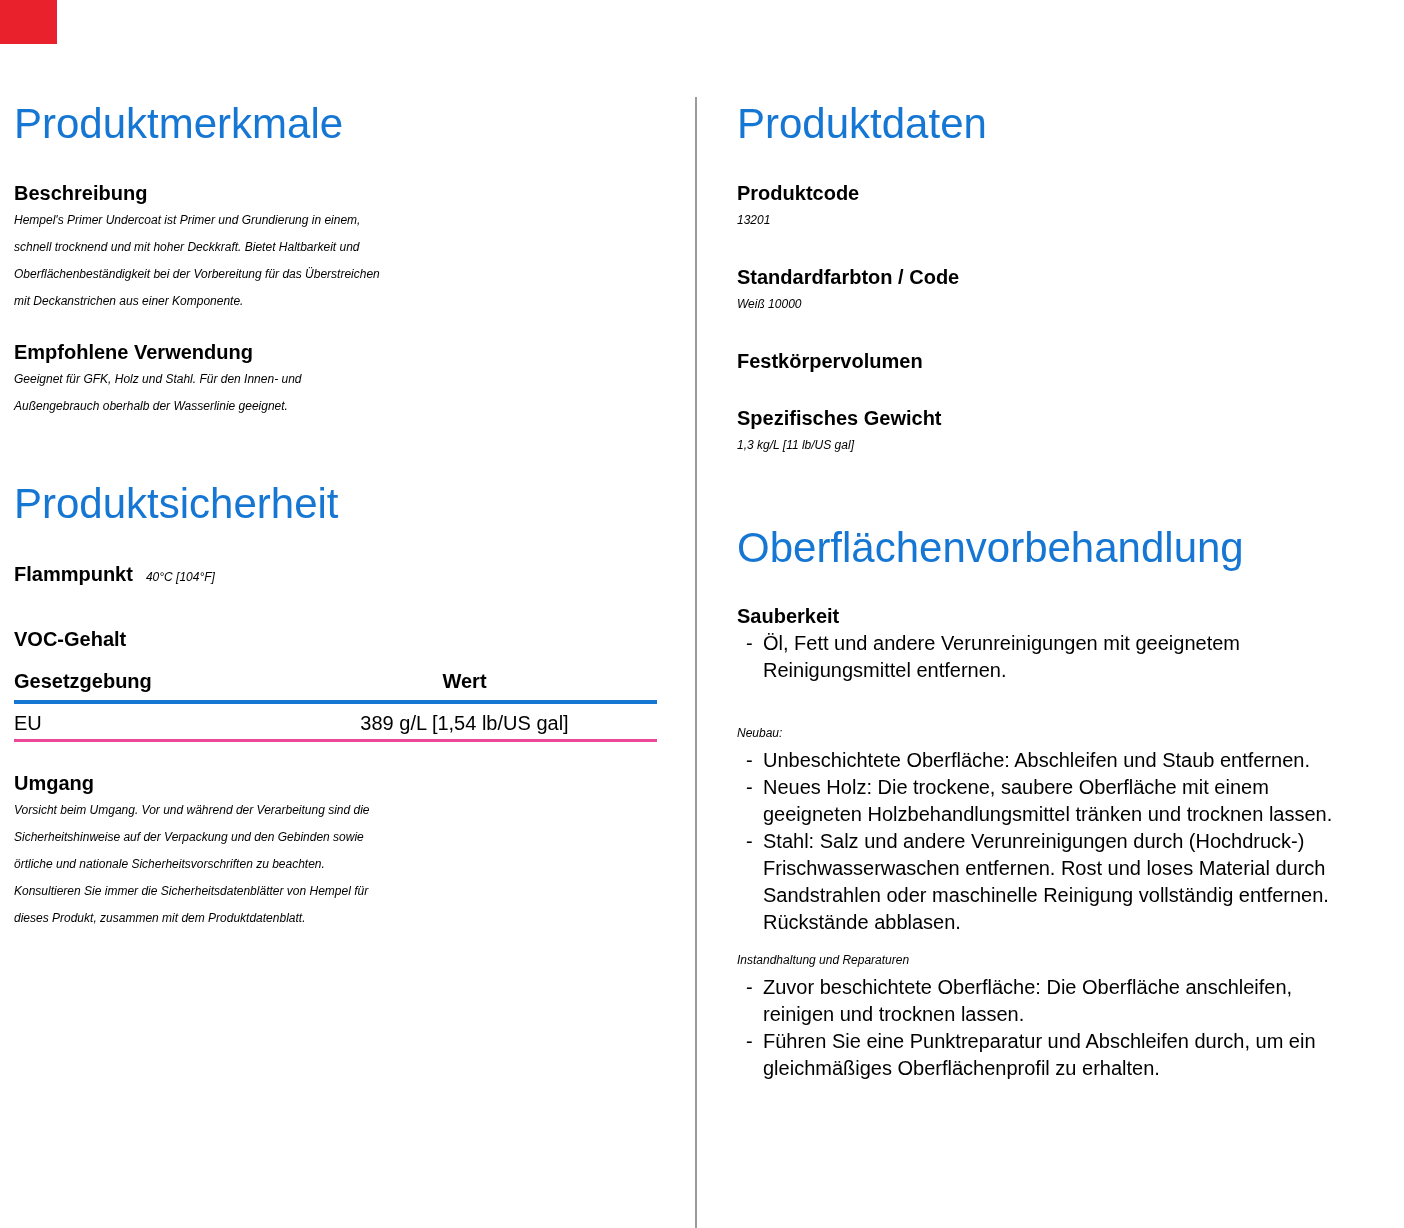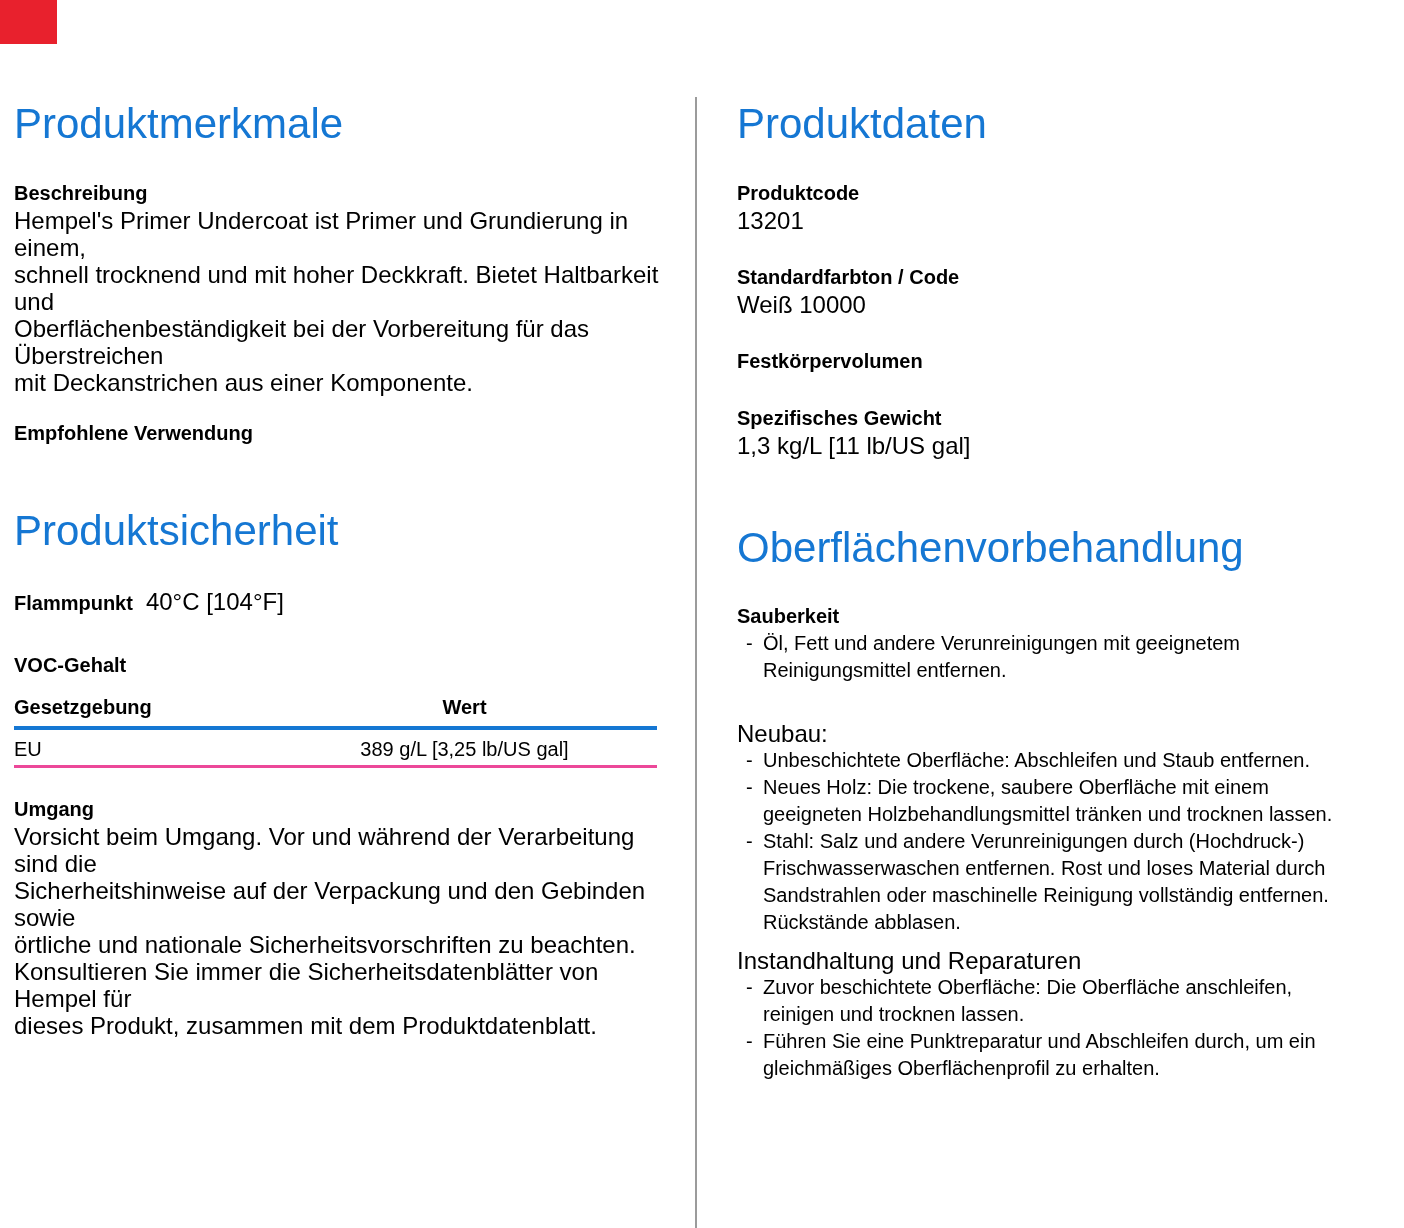--- a/index.html
+++ b/index.html
@@ -38,24 +38,25 @@
     color: #1577d3;
     letter-spacing: 0;
   }
 
   .label {
     font-size: 20px;
     font-weight: 700;
     line-height: 27px;
   }
   .para, .value, .plain {
-    font-size: 24px;
+    font-size: 12px;
     font-weight: 400;
     line-height: 27px;
     white-space: pre-line;
+    font-style: italic;
   }
 
   .inline-field { display: flex; align-items: baseline; }
   .inline-field .value { margin-left: 13px; white-space: nowrap; }
 
   .voc-table {
     display: grid;
     grid-template-columns: 258px 1fr;
     width: 643px;
   }
@@ -108,36 +109,38 @@
     <div class="block" style="margin-top:32px">
       <div class="label">Beschreibung</div>
       <div class="para">Hempel's Primer Undercoat ist Primer und Grundierung in einem,
 schnell trocknend und mit hoher Deckkraft. Bietet Haltbarkeit und
 Oberflächenbeständigkeit bei der Vorbereitung für das Überstreichen
 mit Deckanstrichen aus einer Komponente.</div>
     </div>
 
     <div class="block" style="margin-top:24px">
       <div class="label">Empfohlene Verwendung</div>
+      <div class="para">Geeignet für GFK, Holz und Stahl. Für den Innen- und
+Außengebrauch oberhalb der Wasserlinie geeignet.</div>
     </div>
 
     <h1 class="section-heading" style="margin-top:60px">Produktsicherheit</h1>
 
     <div class="inline-field" style="margin-top:33px">
       <span class="label">Flammpunkt</span>
       <span class="value">40°C [104°F]</span>
     </div>
 
     <div class="label" style="margin-top:35px">VOC-Gehalt</div>
 
     <div class="voc-table" style="margin-top:15px">
       <div class="th">Gesetzgebung</div>
       <div class="th c-center">Wert</div>
       <div class="td">EU</div>
-      <div class="td c-center">389 g/L [3,25 lb/US gal]</div>
+      <div class="td c-center">389 g/L [1,54 lb/US gal]</div>
     </div>
 
 
     <div class="block" style="margin-top:28px">
       <div class="label">Umgang</div>
       <div class="para">Vorsicht beim Umgang. Vor und während der Verarbeitung sind die
 Sicherheitshinweise auf der Verpackung und den Gebinden sowie
 örtliche und nationale Sicherheitsvorschriften zu beachten.
 Konsultieren Sie immer die Sicherheitsdatenblätter von Hempel für
 dieses Produkt, zusammen mit dem Produktdatenblatt.</div>

